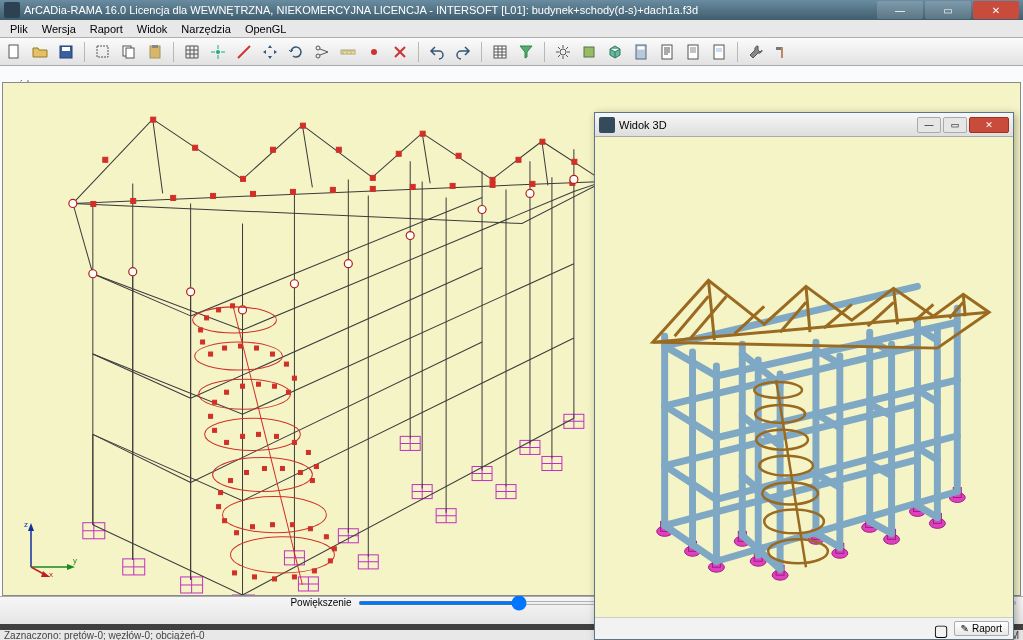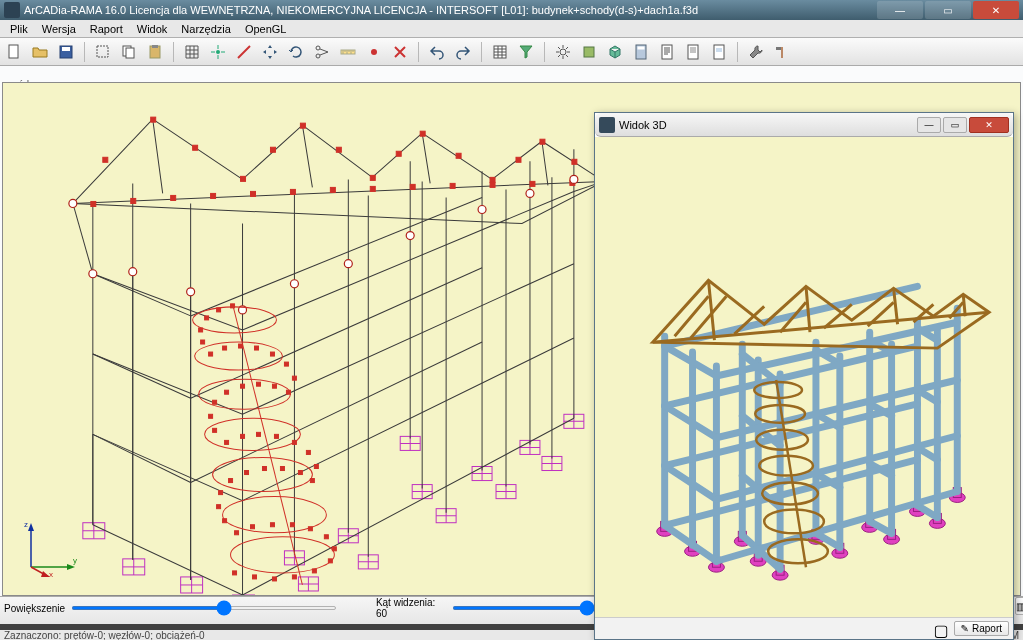--- a/index.html
+++ b/index.html
@@ -15,29 +15,29 @@
   .toolbar { height:28px; background:linear-gradient(#fbfbfb,#e2e2e2); display:flex; align-items:center; padding:0 4px; gap:6px; border-bottom:1px solid #aaa;}
   .toolbar .btn{ width:20px;height:20px;border:1px solid transparent;border-radius:2px;display:flex;align-items:center;justify-content:center;}
   .toolbar .btn svg{width:16px;height:16px;}
   .toolbar .sep{width:1px;height:20px;background:#b8b8b8;margin:0 2px;}
   .main { position:relative; height: calc(640px - 20px - 18px - 28px - 28px - 16px); background:#fafbfc; }
   .label2d{position:absolute;left:4px;top:13px;font-size:10px;color:#555;}
   .canvas2d{position:absolute;left:2px;top:16px;right:2px;bottom:0;background:#f5f4c7;border:1px solid #8a8a8a;overflow:hidden;}
   .axes{position:absolute;left:18px;bottom:14px;}
   .axes svg{width:60px;height:60px;}
   .floater{position:absolute;left:594px;top:46px;width:420px;height:528px;background:#fff;border:1px solid #5a7488;box-shadow:2px 2px 8px rgba(0,0,0,.3);}
-  .floater .ftitle{height:24px;background:linear-gradient(#f7f7f7,#dedede);display:flex;align-items:center;font-size:11px;padding:0 4px;border-bottom:1px solid #aaa;border-radius:6px;}
+  .floater .ftitle{height:24px;background:linear-gradient(#f7f7f7,#dedede);display:flex;align-items:center;font-size:11px;padding:0 4px;border-bottom:1px solid #aaa;}
   .floater .ftitle .icon3d{width:16px;height:16px;background:#354a5b;margin-right:4px;border-radius:2px;}
   .floater .ftitle .spacer{flex:1;}
   .floater .fctrl{width:24px;height:16px;background:#e6e6e6;border:1px solid #aaa;border-radius:2px;margin-left:2px;display:flex;align-items:center;justify-content:center;font-size:9px;}
   .floater .fclose{background:#c84b3b;color:#fff;border-color:#a03020;width:40px;}
   .floater .fbody{height:calc(100% - 24px - 22px);background:#f5f4c7;position:relative;}
   .floater .ffoot{height:22px;background:#f2f2f2;border-top:1px solid #ccc;display:flex;align-items:center;justify-content:flex-end;padding:0 4px;gap:4px;}
   .raport-btn{font-size:10px;padding:1px 6px;border:1px solid #aaa;background:linear-gradient(#fff,#e8e8e8);border-radius:2px;display:flex;align-items:center;gap:3px;}
-  .bottombar{height:28px;background:linear-gradient(#f6f6f6,#e6e6e6);border-top:1px solid #aaa;display:flex;align-items:flex-start;font-size:10px;padding:0 4px;gap:20px;}
+  .bottombar{height:28px;background:linear-gradient(#f6f6f6,#e6e6e6);border-top:1px solid #aaa;display:flex;align-items:flex-end;font-size:10px;padding:0 4px;gap:20px;flex-direction:column;}
   .bottombar .slider-wrap{display:flex;align-items:center;gap:4px;}
   .bottombar input[type=range]{width:280px;height:4px;}
   .bottombar .iconbtn{width:18px;height:18px;border:1px solid #b0b0b0;background:linear-gradient(#fff,#eee);border-radius:2px;display:flex;align-items:center;justify-content:center;}
   .bottombar .check{display:flex;align-items:center;gap:3px;}
   .statusbar{height:16px;background:#e8e8e8;border-top:6px solid #404040;display:flex;align-items:center;font-size:10px;padding:0 4px;color:#444;}
   .statusbar .spacer{flex:1;}
   .statusbar .tag{padding:0 6px;margin-left:1px;color:#fff;height:14px;display:flex;align-items:center;font-weight:bold;font-size:9px;}
   .tag.r{background:#d84a3a;} .tag.b{background:#4a72b0;}
   .wireframe{position:absolute;left:0;top:0;width:100%;height:100%;}
   .render3d{position:absolute;left:0;top:0;width:100%;height:100%;}

